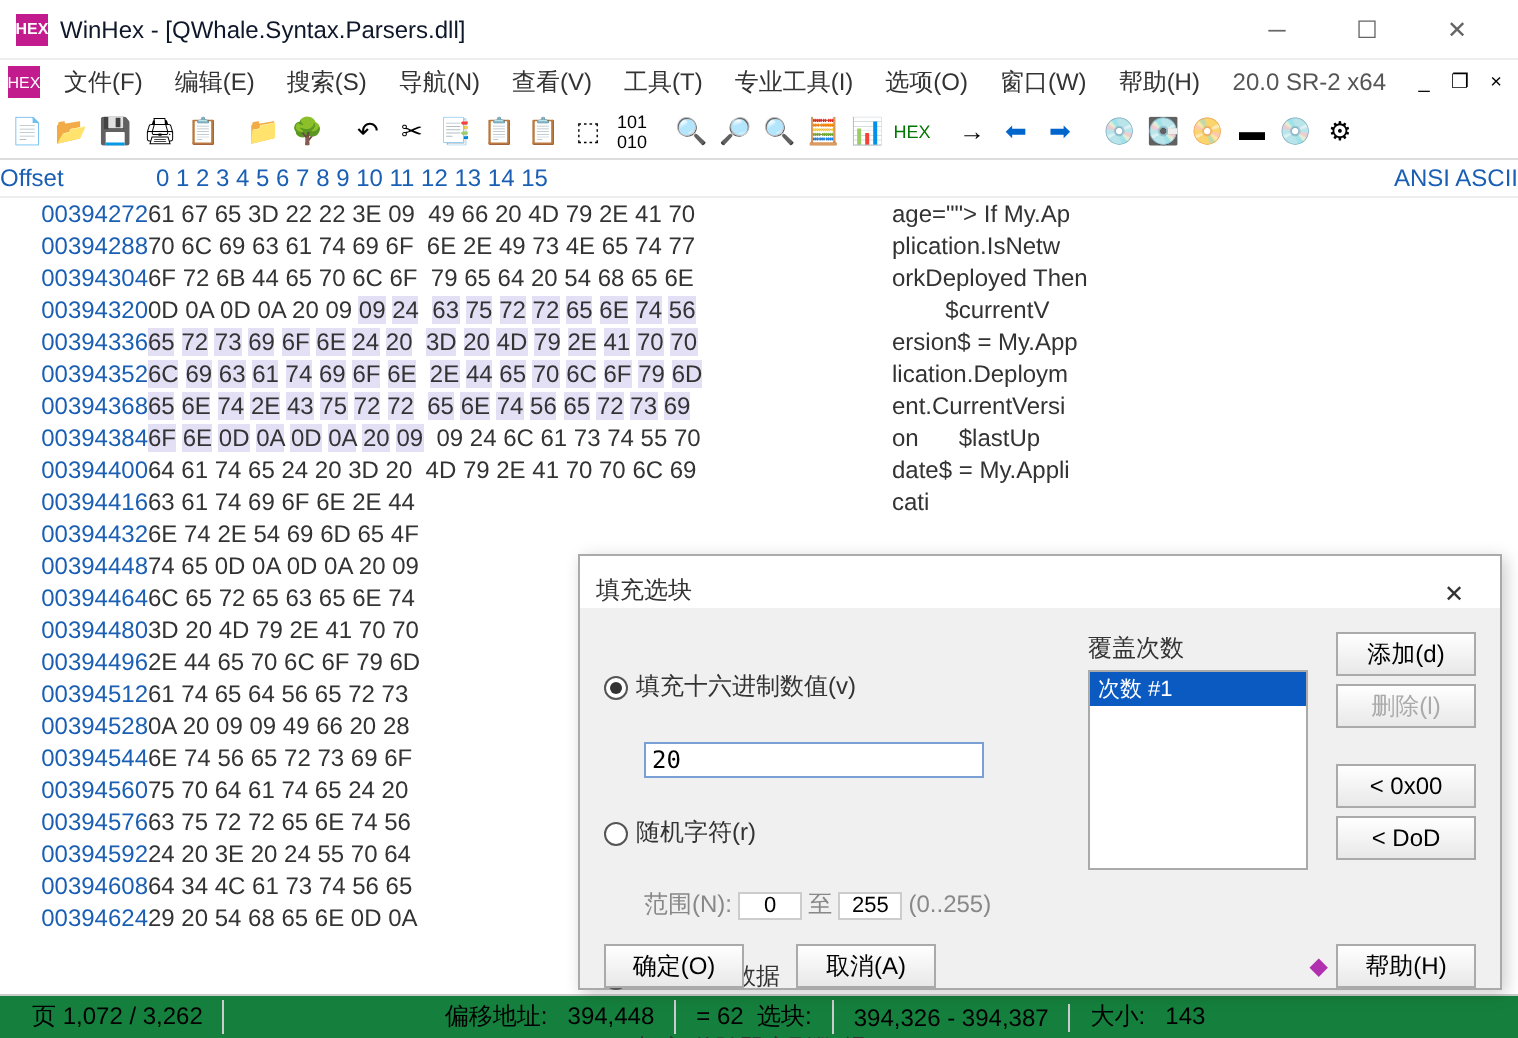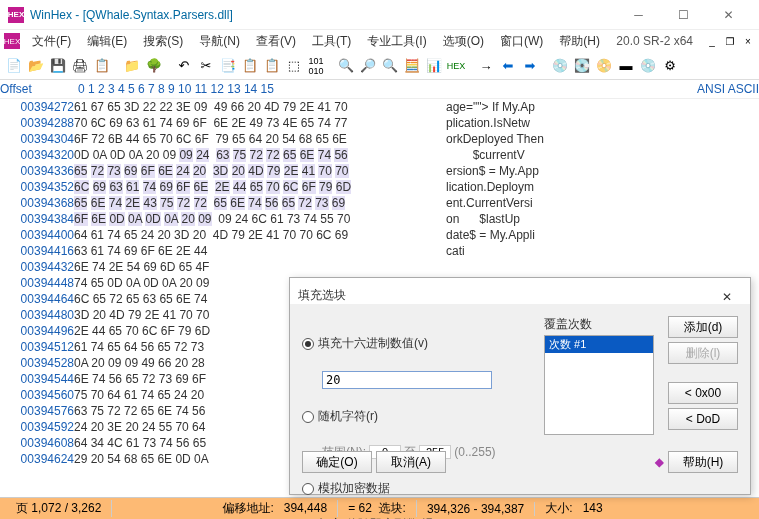--- a/index.html
+++ b/index.html
@@ -1,55 +1,55 @@
 <!DOCTYPE html>
 <html><head>
 <meta charset="utf-8">
 <style>
 *{margin:0;padding:0;box-sizing:border-box;font-family:"Segoe UI",Tahoma,sans-serif;font-size:12px}
 body{background:#fff;width:759px;height:519px;overflow:hidden;position:relative}
 .titlebar{height:30px;background:#fff;display:flex;align-items:center;padding:0 8px;border-bottom:1px solid #eee}
 .titlebar .icon{width:16px;height:16px;background:#c21b8e;margin-right:6px;display:inline-flex;align-items:center;justify-content:center;color:#fff;font-size:8px;font-weight:bold}
-.titlebar .title{color:#0369a1;flex:1}
+.titlebar .title{color:#0f172a;flex:1}
 .titlebar .btn{width:45px;height:28px;display:flex;align-items:center;justify-content:center;color:#666}
 .menubar{height:22px;display:flex;align-items:center;padding:0 4px;background:#fff}
 .menubar .mi{padding:2px 8px;color:#333}
 .menubar .ver{margin-left:auto;padding:0 8px;color:#555}
 .menubar .sq{width:14px;height:14px;margin-left:4px;display:inline-flex;align-items:center;justify-content:center;font-size:10px}
 .toolbar{height:28px;display:flex;align-items:center;padding:2px 4px;gap:2px;border-bottom:1px solid #ddd;background:#fff}
 .tb{width:20px;height:20px;display:inline-flex;align-items:center;justify-content:center;font-size:13px}
 .tb.sep{width:6px}
 .hexhead{display:flex;font-family:Consolas,monospace;font-size:13px;color:#1a5fb4;padding:2px 0;border-bottom:1px solid #eee}
 .hexhead .off{width:78px;text-align:left}
 .hexhead .cols{width:352px;letter-spacing:0}
 .hexhead .ascii{flex:1;text-align:right}
 .hexbody{font-family:Consolas,monospace;font-size:13px;line-height:16px;height:376px;overflow:hidden}
 .hexrow{display:flex;white-space:pre}
 .hexrow .off{width:74px;color:#1a5fb4;text-align:right;padding-left:8px}
 .hexrow .hx{width:352px;color:#333}
 .hexrow .asc{color:#333;padding-left:20px}
 .sel{background:#e3dff5}
-.statusbar{position:absolute;bottom:0;left:0;right:0;height:22px;border-top:1px solid #ccc;display:flex;align-items:center;padding:0 6px;background:#fdba74;font-size:12px}
+.statusbar{position:absolute;bottom:0;left:0;right:0;height:22px;border-top:1px solid #ccc;display:flex;align-items:center;padding:0 6px;background:#15803d;font-size:12px}
 .statusbar .cell{padding:0 10px;border-right:1px solid #ccc}
 .dialog{position:absolute;left:289px;top:277px;width:462px;height:218px;background:#f0f0f0;border:1px solid #aaa;box-shadow:2px 2px 8px rgba(0,0,0,.2)}
 .dlg-title{height:26px;background:#fff;display:flex;align-items:flex-end;padding:0 8px;color:#333}
 .dlg-title .x{margin-left:auto;width:30px;text-align:center}
 .dlg-body{padding:12px;display:flex;gap:14px}
 .dlg-left{flex:1}
 .dlg-left label{display:block;margin:19px 0;color:#333}
 .dlg-left input[type=text]{width:170px;border:1px solid #7a9fd4;padding:1px 3px;font-size:12px;font-family:Consolas,monospace}
 .dlg-left .sub{padding-left:20px;color:#888;font-size:11px}
 .dlg-left .sub input{width:32px;border:1px solid #ccc;text-align:center;font-size:11px}
 .dlg-list{width:110px}
 .dlg-list .lab{color:#333;margin-bottom:2px}
 .dlg-list .lst{border:1px solid #aaa;background:#fff;height:100px}
 .dlg-list .itm{background:#0a5ac2;color:#fff;padding:1px 4px;font-size:11px}
 .dlg-btns{display:flex;flex-direction:column;gap:4px}
 .dlg-btns button,.dlg-foot button{width:70px;height:22px;border:1px solid #aaa;background:linear-gradient(#fff,#e8e8e8);font-size:12px}
-.dlg-foot{position:absolute;bottom:21px;left:12px;right:12px;display:flex;gap:4px}
+.dlg-foot{position:absolute;bottom:0;left:12px;right:12px;display:flex;gap:26px}
 .dlg-foot .help{margin-left:auto;display:flex;align-items:center;gap:4px}
 .radio{display:inline-block;width:12px;height:12px;border:1px solid #555;border-radius:50%;vertical-align:middle;margin-right:4px;position:relative;background:#fff}
 .radio.on::after{content:"";position:absolute;left:2px;top:2px;width:6px;height:6px;background:#333;border-radius:50%}
 </style>
 </head>
 <body>
 
 <div class="titlebar">
   <span class="icon">HEX</span>
   <span class="title">WinHex - [QWhale.Syntax.Parsers.dll]</span>

